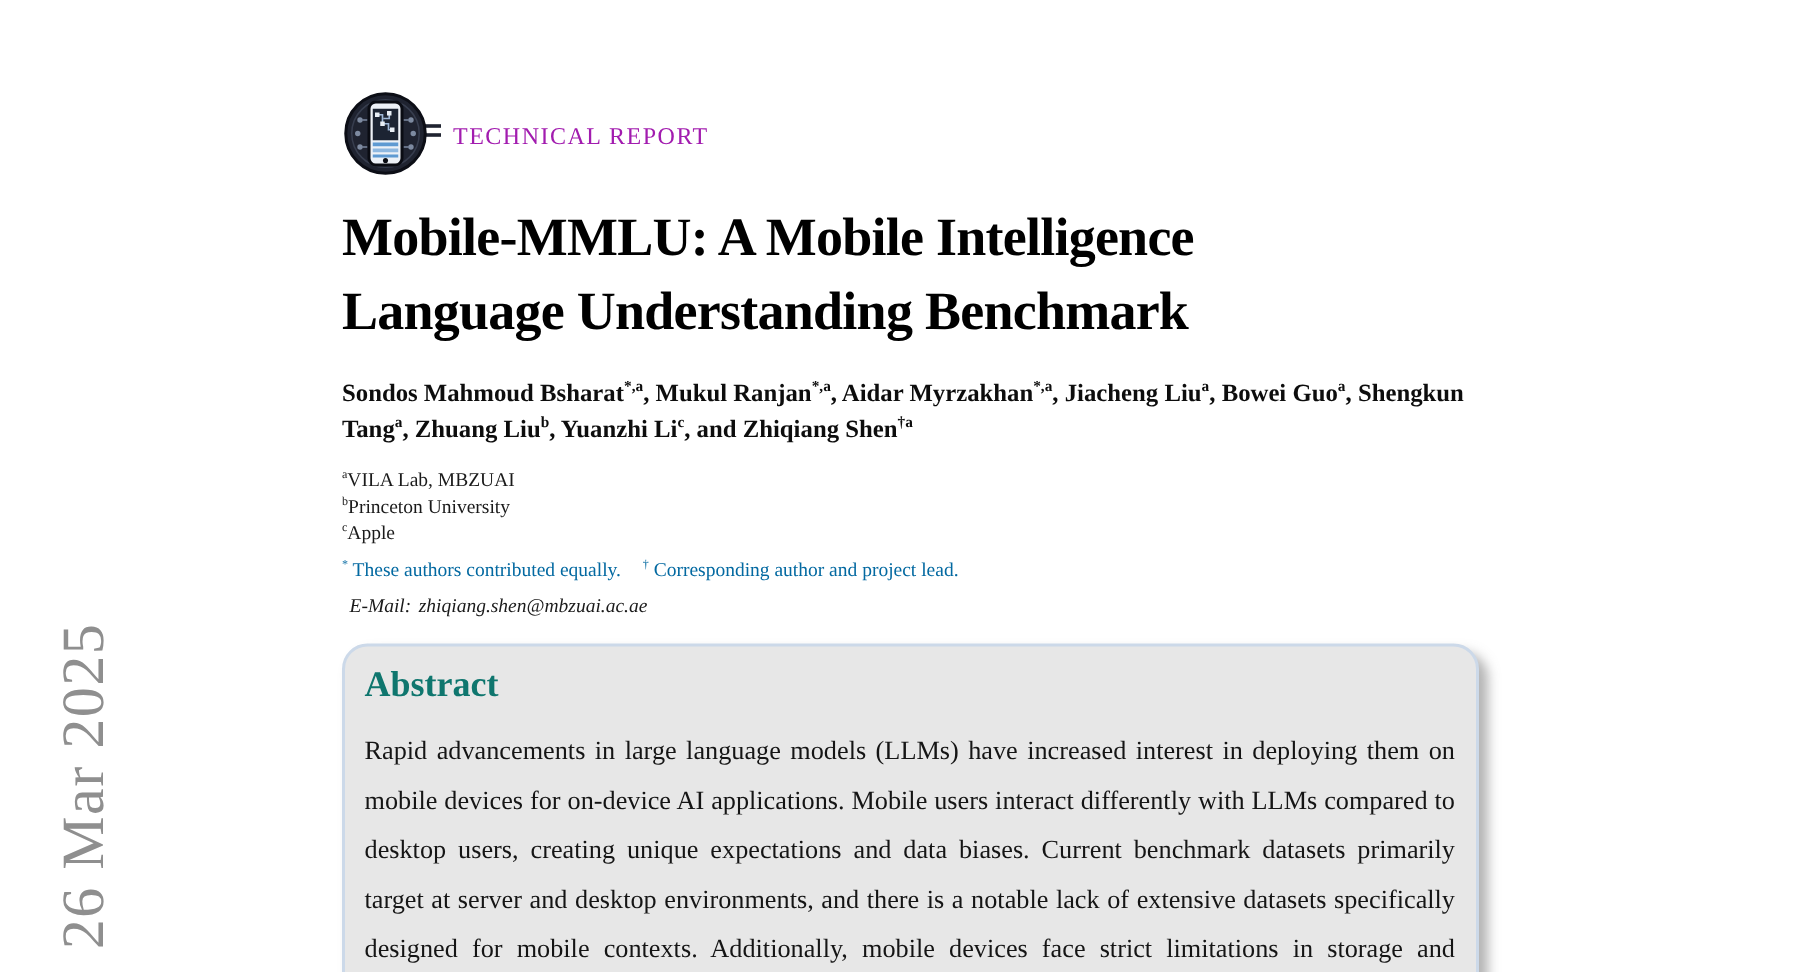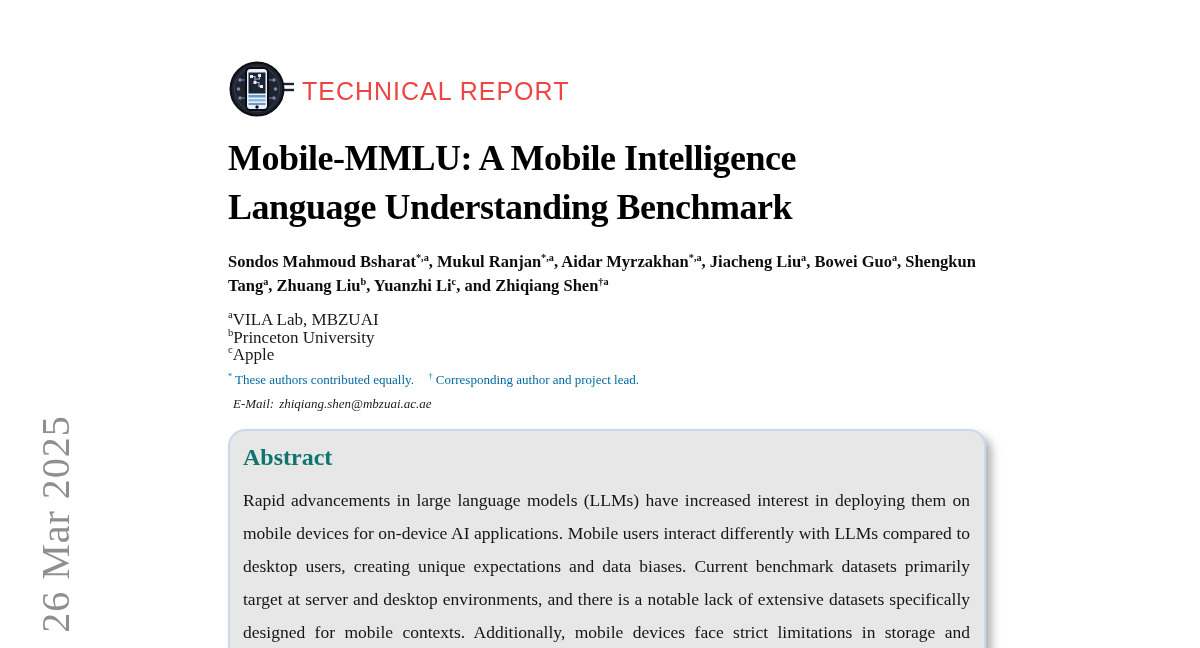--- a/index.html
+++ b/index.html
@@ -24,23 +24,23 @@
     white-space: nowrap;
     letter-spacing: 1px;
   }
 
   
   .report-header {
     position: absolute; left: 228px; top: 60px;
     display: flex; align-items: center; gap: 8px;
   }
   .report-label {
-    font-family: Liberation Sans, sans-serif;
-    font-size: 25px;
-    color: #ef4444;
+    font-family: Liberation Serif, serif;
+    font-size: 16px;
+    color: #a21caf;
     letter-spacing: 1px;
     white-space: nowrap;
   }
 
   .paper-title {
     position: absolute; left: 228px; top: 134px; width: 760px;
     font-weight: bold;
     font-size: 36px;
     line-height: 49px;
     color: #000000;
@@ -54,21 +54,21 @@
     line-height: 24px;
     color: #0d0d0d;
   }
   .authors sup, .affiliations sup, .footnote sup {
     font-size: 62%;
     line-height: 0;
   }
 
   .affiliations {
     position: absolute; left: 228px; top: 311px;
-    font-size: 17px;
+    font-size: 13px;
     line-height: 17.5px;
     color: #1a1a1a;
   }
 
   .footnote {
     position: absolute; left: 228px; top: 372px;
     font-size: 13px;
     color: #0369a1;
   }
   .footnote .fn-gap { display: inline-block; width: 8px; }

